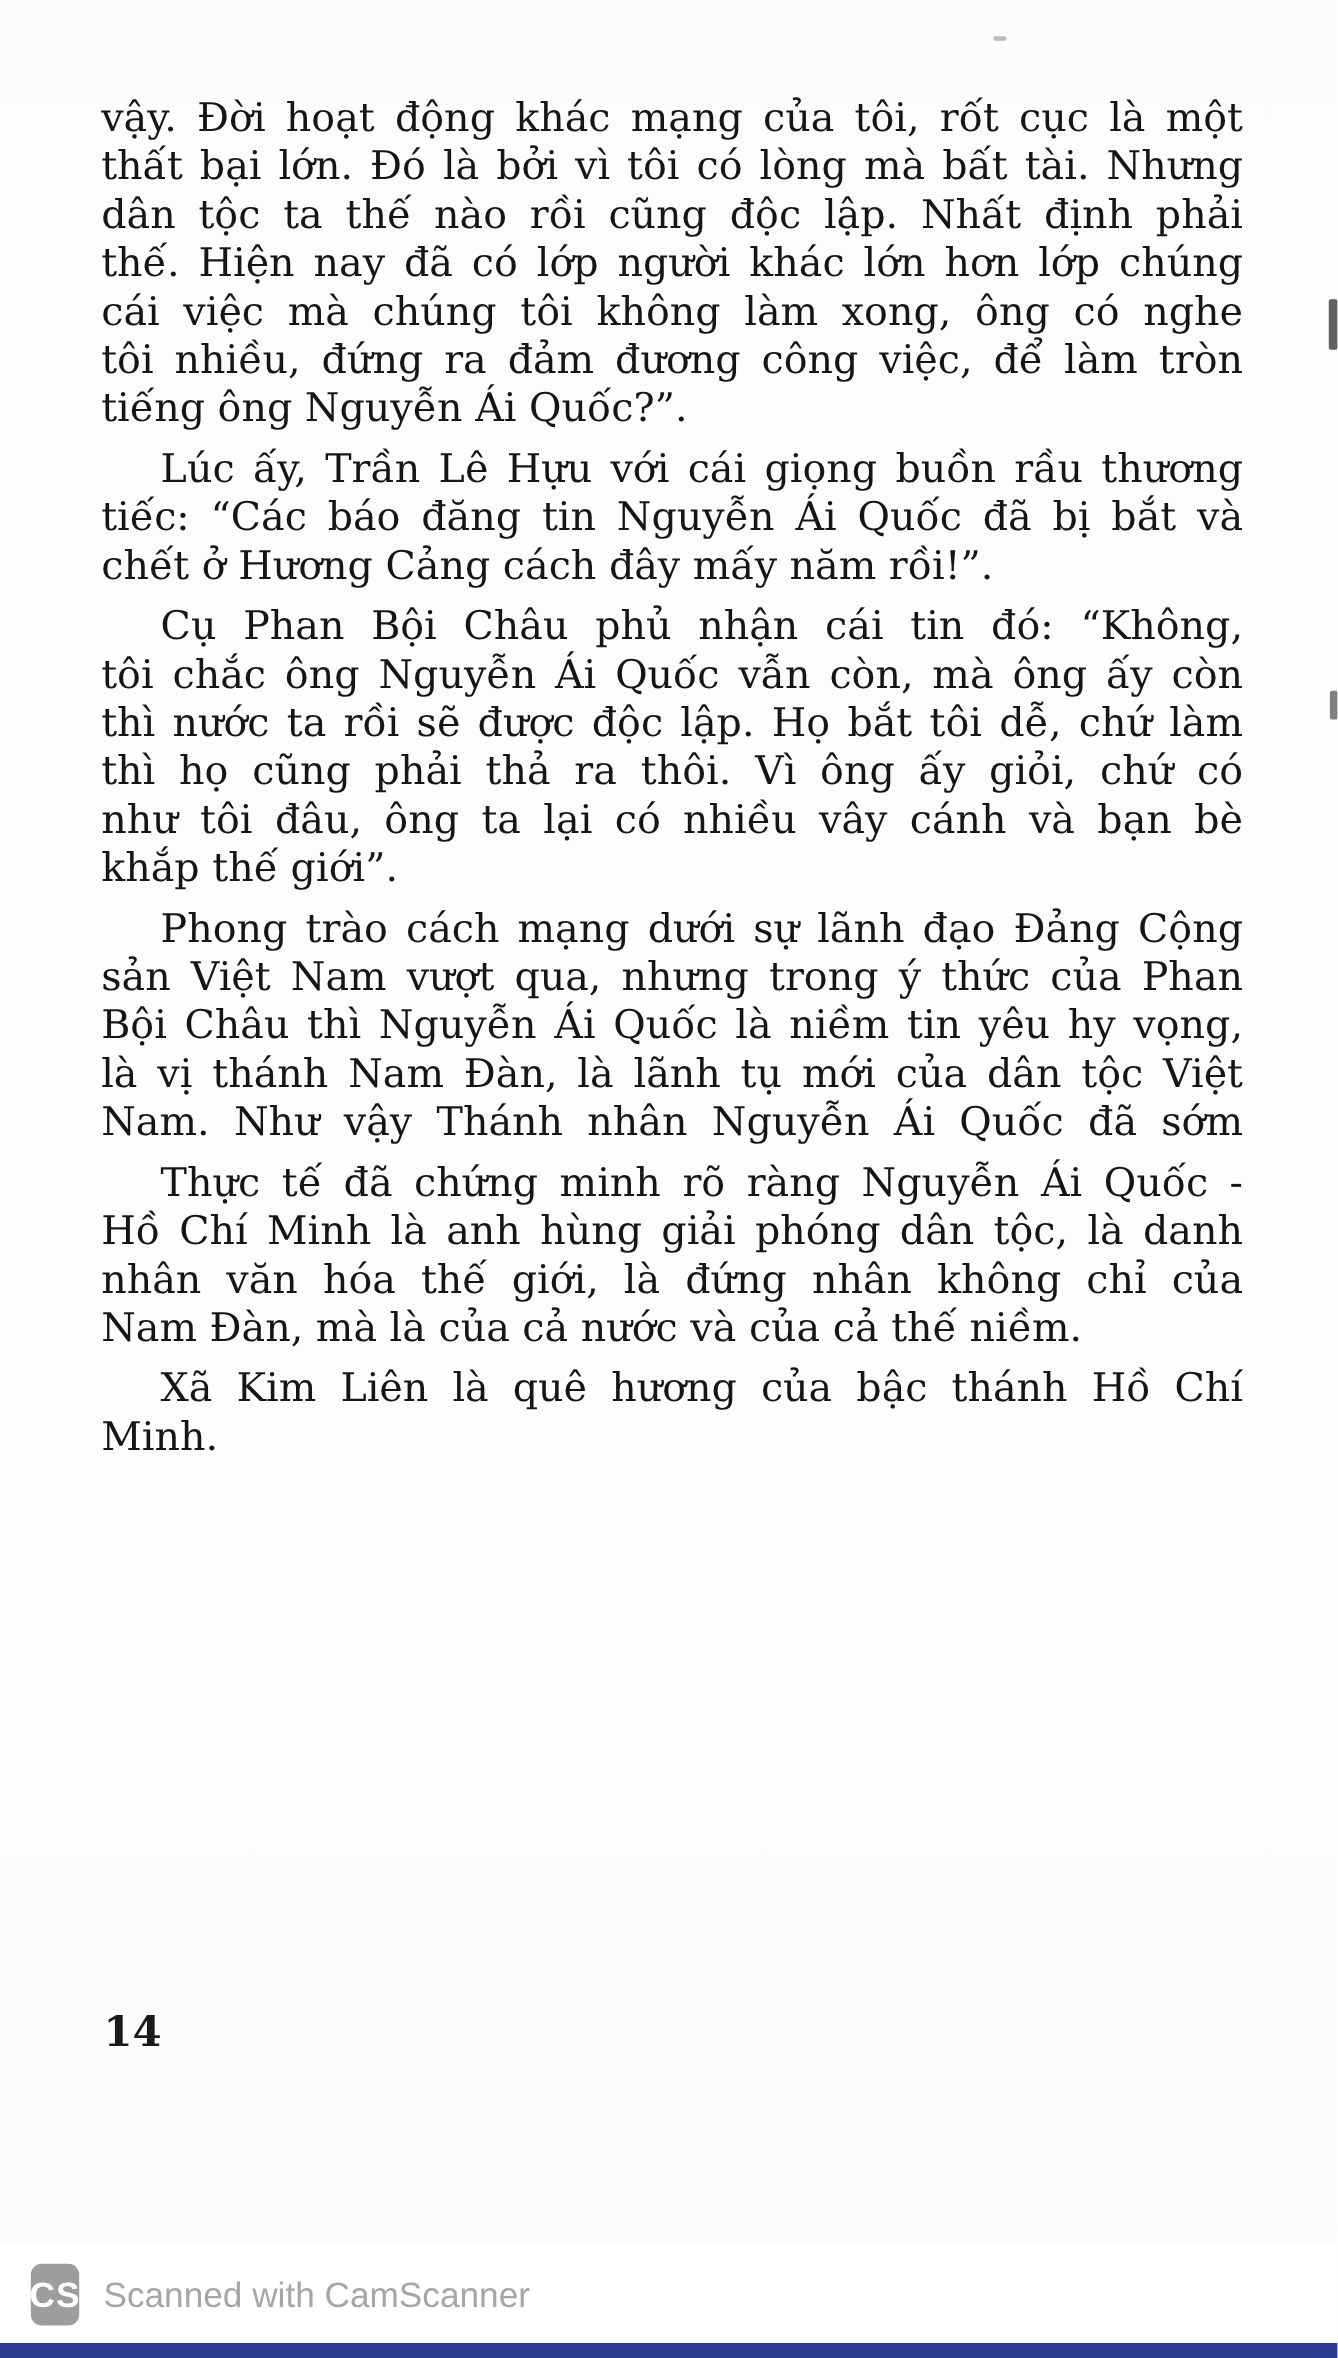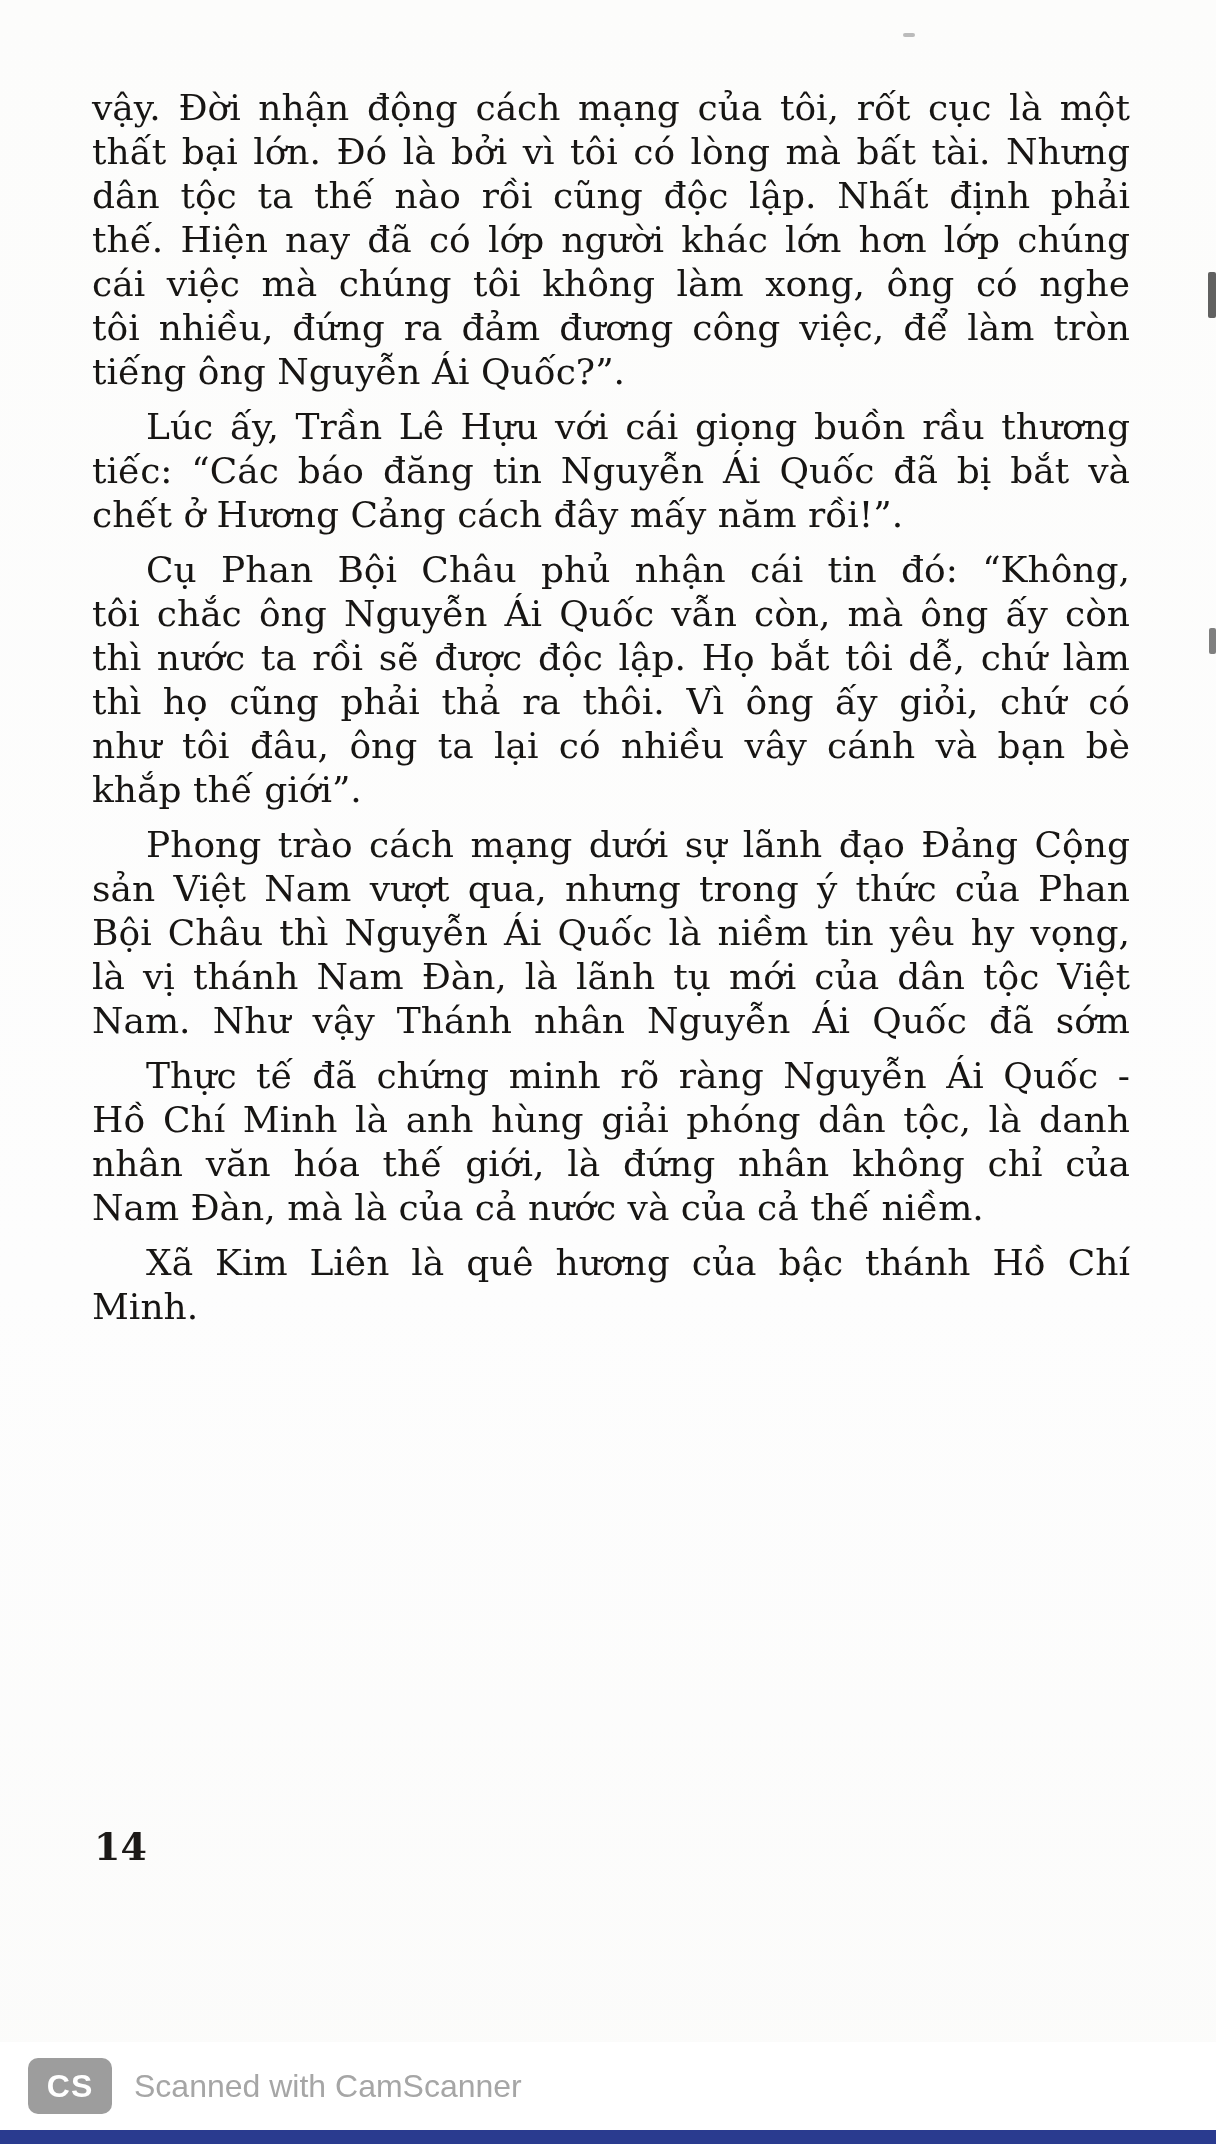--- a/index.html
+++ b/index.html
@@ -44,21 +44,21 @@
     position:absolute;
     left:0;
     bottom:14px;
     width:100%;
     height:88px;
     background:#ffffff;
     display:flex;
     align-items:center;
   }
   .cs-logo {
-    width:84px;
+    width:44px;
     height:56px;
     margin-left:28px;
     border-radius:10px;
     background:#9d9d9d;
     color:#ffffff;
     font-family:"Liberation Sans", sans-serif;
     font-weight:bold;
     font-size:32px;
     display:flex;
     align-items:center;
@@ -89,21 +89,21 @@
 <body>
 
 <div class="scan-page">
 
   <div class="artifact a1"></div>
   <div class="artifact a2"></div>
   <div class="artifact a3"></div>
 
   <div class="text-block" id="paragraphs" style="color: rgb(23, 21, 19);">
       <div class="para">
-        <div class="line first">vậy. Đời nhận động cách mạng của tôi, rốt cục là một</div>
+        <div class="line first">vậy. Đời hoạt động khác mạng của tôi, rốt cục là một</div>
         <div class="line">thất bại lớn. Đó là bởi vì tôi có lòng mà bất tài. Nhưng</div>
         <div class="line">dân tộc ta thế nào rồi cũng độc lập. Nhất định phải</div>
         <div class="line">thế. Hiện nay đã có lớp người khác lớn hơn lớp chúng</div>
         <div class="line">cái việc mà chúng tôi không làm xong, ông có nghe</div>
         <div class="line">tôi nhiều, đứng ra đảm đương công việc, để làm tròn</div>
         <div class="line last">tiếng ông Nguyễn Ái Quốc?”.</div>
       </div>
       <div class="para indent">
         <div class="line first">Lúc ấy, Trần Lê Hựu với cái giọng buồn rầu thương</div>
         <div class="line">tiếc: “Các báo đăng tin Nguyễn Ái Quốc đã bị bắt và</div>

